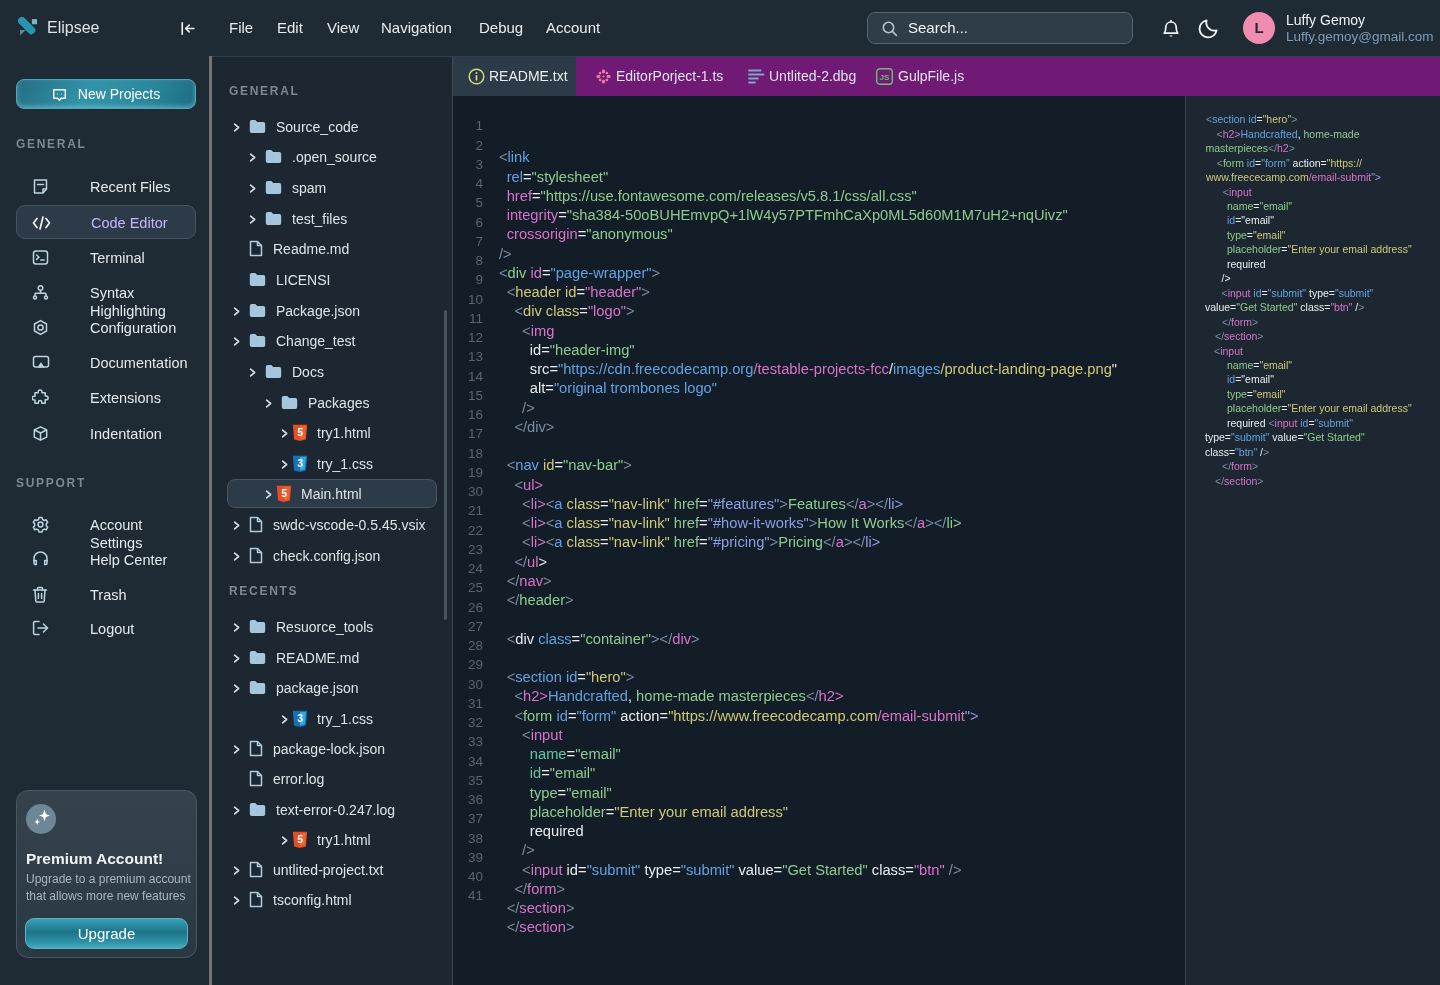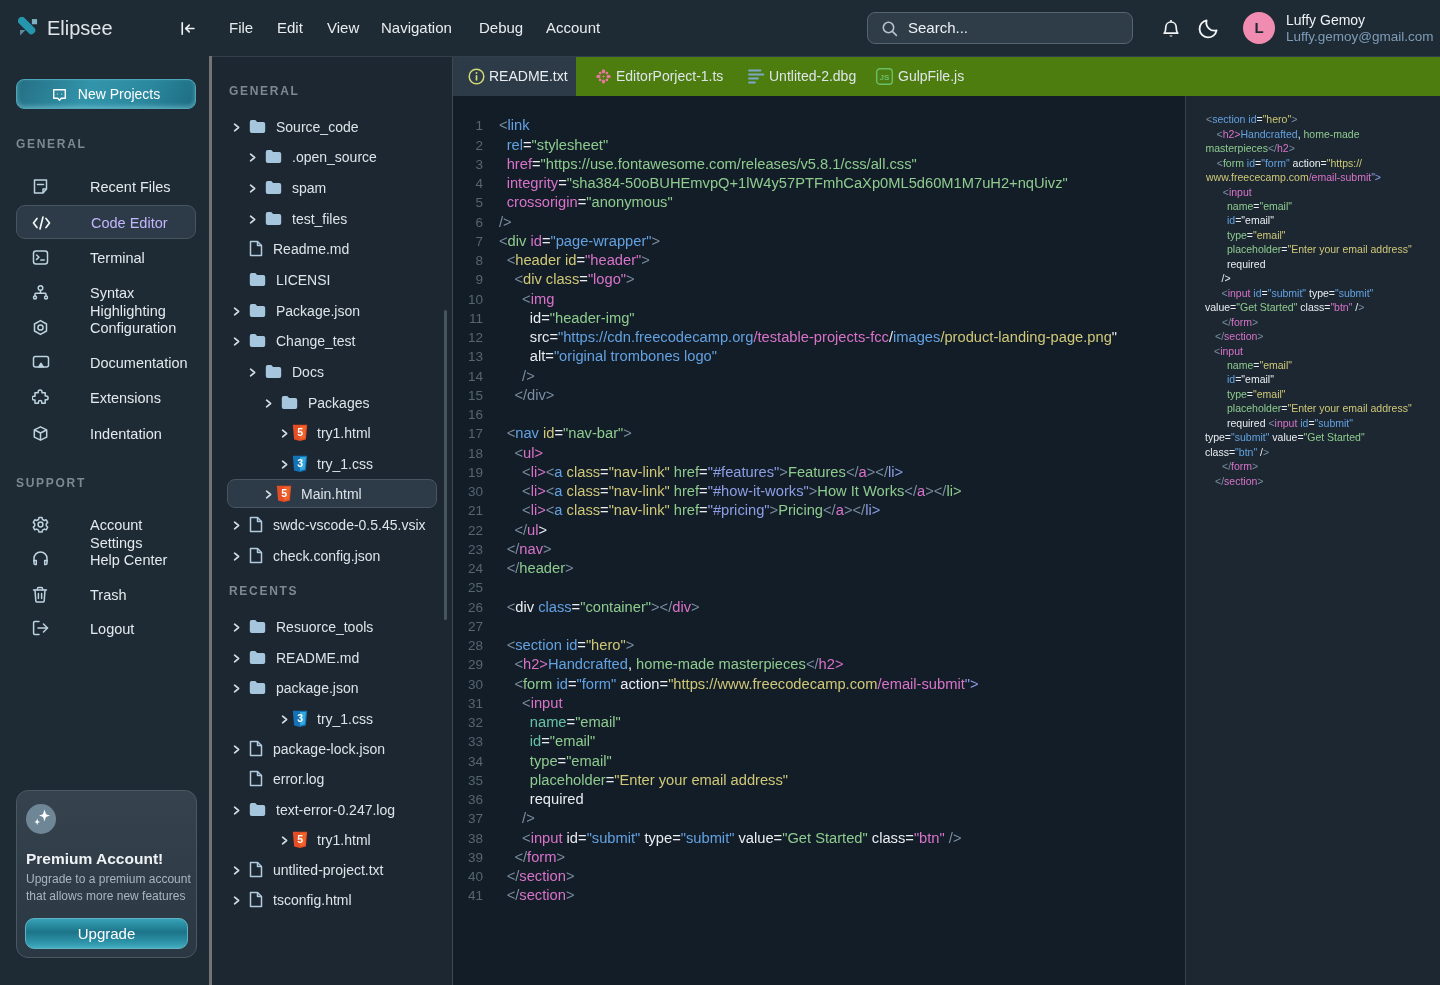--- a/index.html
+++ b/index.html
@@ -3,21 +3,21 @@
 <meta charset="utf-8">
 <style>
 * { margin:0; padding:0; box-sizing:border-box; }
 html,body { width:1440px; height:985px; overflow:hidden; background:#131d28; font-family:"Liberation Sans", sans-serif; }
 .abs { position:absolute; }
 #app { position:relative; width:1440px; height:985px; }
 
 #topbar { left:0; top:0; width:1440px; height:56px; background:#1e2b35; }
 #sidebar { left:0; top:56px; width:212px; height:929px; background:#1e2b35; border-right:3px solid #737373; }
 #tree { left:212px; top:56px; width:240px; height:929px; background:#1c2731; }
-#tabrow { left:452px; top:56px; width:988px; height:40px; background:#4d7c0f; }
+#tabrow { left:452px; top:56px; width:988px; height:40px; background:#701a75; }
 #editor { left:452px; top:96px; width:733px; height:889px; background:#131d28; }
 #minimap { left:1185px; top:96px; width:255px; height:889px; background:#1c2731; border-left:1px solid #36434f; }
 
 .menu { position:absolute; top:0; height:56px; line-height:56px; color:#e8ecef; font-size:15px; }
 #search { position:absolute; left:867px; top:12px; width:266px; height:32px; background:#2f3d49; border:1px solid #55656f; border-radius:8px; color:#eef1f4; font-size:15px; line-height:30px; padding-left:40px; }
 #avatar { position:absolute; left:1243px; top:12px; width:32px; height:32px; border-radius:50%; background:#ef8cb0; color:#1e2b35; font-size:15px; font-weight:600; text-align:center; line-height:32px; }
 
 .sect { position:absolute; color:#7d8992; font-size:12px; font-weight:700; letter-spacing:1.7px; }
 .sideitem { position:absolute; left:16px; width:180px; height:34px; color:#e3e9ed; font-size:14.5px; }
 .sideitem svg { position:absolute; left:16px; top:8px; }
@@ -25,21 +25,21 @@
 .sideitem.active { background:#2c3b47; border:1px solid #46555f; border-radius:9px; }
 #newproj { position:absolute; left:16px; top:23px; width:180px; height:30px; border-radius:8px; background:linear-gradient(115deg,#256f84 0%,#3294aa 40%,#2b899f 70%,#1d6c81 100%); border:1px solid #4ba6ba; box-shadow:inset 0 -2px 4px rgba(150,215,230,.45); color:#fff; font-size:14px; text-align:center; line-height:28px; }
 
 .trow { position:absolute; height:20px; color:#dde4e9; font-size:14px; line-height:20px; white-space:nowrap; }
 .tsel { position:absolute; left:15px; top:423px; width:210px; height:29px; background:#2c3b47; border:1px solid #46555f; border-radius:8px; }
 
 .tab { position:absolute; top:0; height:40px; color:#dfe5ea; font-size:14px; line-height:40px; }
 .tab span { white-space:nowrap; }
 #tab1 { left:0; width:124px; background:#2c3b47; color:#e9edf0; }
 
-.cl { position:absolute; white-space:pre; font-size:14.7px; line-height:19.25px; }
+.cl { position:absolute; white-space:pre; font-size:14.7px; line-height:19.25px;margin-top:32px; }
 .ln { position:absolute; left:1px; width:30px; text-align:right; color:#57656f; font-size:13.5px; line-height:19.25px; }
 .g { color:#7b8ea1; } .w { color:#e9edf1; } .b { color:#63a1e0; } .p { color:#d873c9; }
 .gr { color:#8ecb8e; } .y { color:#cfc878; } .t { color:#64c2a4; } .l { color:#8e9ee6; }
 #premium { left:16px; top:734px; width:181px; height:168px; background:linear-gradient(180deg,#36434e,#2a3844); border:1px solid #4a5862; border-radius:12px; }
 #upgbtn { left:8px; top:127px; width:163px; height:31px; background:linear-gradient(180deg,#35a2b6 0%,#1d7489 45%,#2d93a8 80%,#45adc0 100%); border:1px solid #5fb2c3; border-radius:9px; color:#fff; font-size:15px; text-align:center; line-height:29px; }
 
 .ml { position:absolute; white-space:pre; font-size:10.5px; line-height:14.45px; }
 </style>
 </head>
 <body>
@@ -541,21 +541,21 @@
     </div>
   </div>
   <div class="abs" style="left:452px;top:56px;width:1px;height:929px;background:#3c4a56;z-index:5"></div>
   <div class="abs" style="left:212px;top:56px;width:1228px;height:1px;background:#31404c;z-index:6"></div>
   <div class="abs" id="topbar">
     <svg class="abs" style="left:18px;top:17px" width="21" height="21" viewBox="0 0 26 26">
       <rect x="-3.4" y="8.2" width="26" height="9.6" rx="4.2" fill="#2596ad" transform="rotate(45 13 13)"></rect>
       <rect x="17.2" y="2.6" width="6.4" height="6.4" fill="#7fb3c4"></rect>
       <path d="M2.6 16.2 L9.2 16.2 L2.6 22.8 Z" fill="#5f8ea0"></path>
     </svg>
-    <div class="menu" style="left:47px;font-size:20px;color:#dfe4e8">Elipsee</div>
+    <div class="menu" style="left:47px;font-size:16px;color:#dfe4e8">Elipsee</div>
     <svg class="abs" style="left:180px;top:21px" width="16" height="15" viewBox="0 0 19 19" fill="none" stroke="#eef1f4" stroke-width="2.1" stroke-linecap="round" stroke-linejoin="round">
       <path d="M2.2 2.2 V16.8"></path>
         <path d="M17 9.5 H6.6"></path>
         <path d="M11 5.2 L6.6 9.5 L11 13.8"></path>
     </svg>
     <div class="menu" style="left:229px">File</div>
     <div class="menu" style="left:277px">Edit</div>
     <div class="menu" style="left:327px">View</div>
     <div class="menu" style="left:381px">Navigation</div>
     <div class="menu" style="left:479px">Debug</div>

